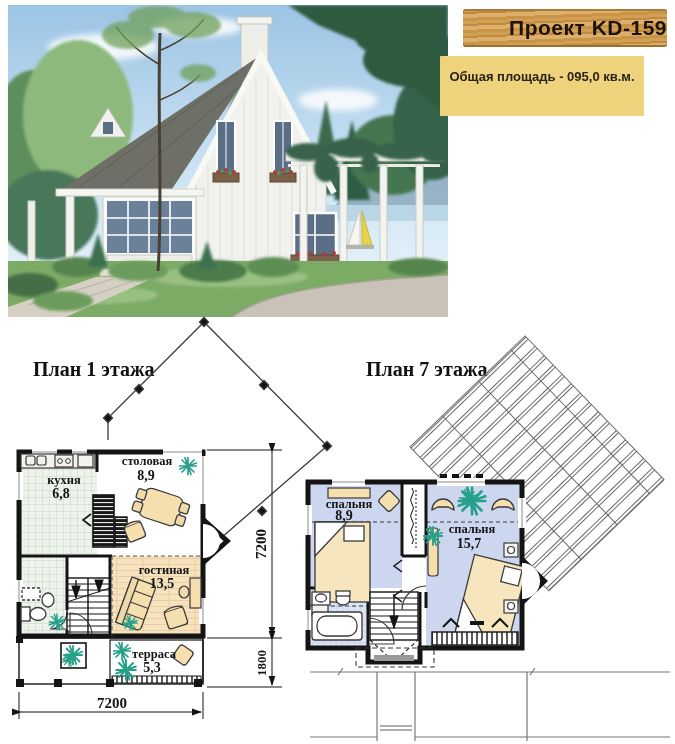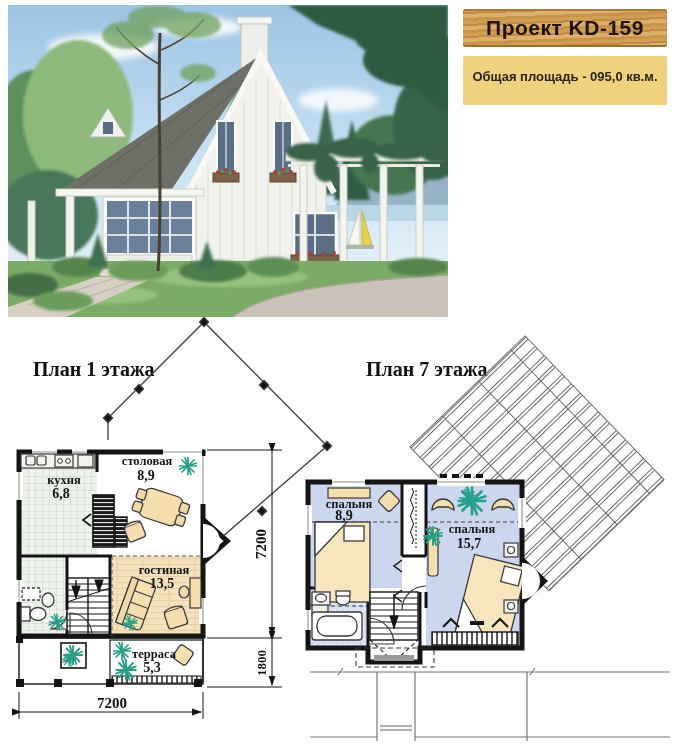--- a/index.html
+++ b/index.html
@@ -1,28 +1,28 @@
 <!DOCTYPE html>
 <html><head>
 <meta charset="utf-8">
 <style>
   html,body{margin:0;padding:0;background:#ffffff;}
   .page{position:relative;width:675px;height:744px;background:#fff;overflow:hidden;
         font-family:"Liberation Serif","DejaVu Serif",serif;}
   .house-render{position:absolute;left:8px;top:5px;width:440px;height:312px;}
   .title-wood{position:absolute;left:463px;top:9px;width:204px;height:38px;
-      display:flex;align-items:center;justify-content:center;
+      display:flex;align-items:center;justify-content:flex-end;
       background:
         repeating-linear-gradient(178deg,#d2a055 0 3px,#c08b41 3px 5px,#dcb06a 5px 9px,#c79448 9px 12px),
         #c99a52;
       box-shadow:inset 0 2px 0 #a87c38, inset 0 -2px 0 #9a702f;
       border-radius:2px;}
   .title-wood span{font-family:"Liberation Sans","DejaVu Sans",sans-serif;
       font-weight:bold;font-size:21px;color:#1c1208;letter-spacing:.5px;}
-  .area-panel{position:absolute;left:463px;top:56px;width:204px;height:49px;
+  .area-panel{position:absolute;left:440px;top:56px;width:204px;height:60px;
       background:#eed27c;border-radius:1px;}
   .area-panel span{display:block;text-align:center;margin-top:13px;
       font-family:"Liberation Sans","DejaVu Sans",sans-serif;
       font-weight:bold;font-size:13px;color:#2a2417;}
   .plan-title{position:absolute;font-weight:bold;font-size:20px;color:#111;}
   .pt1{left:33px;top:358px;} .pt2{left:366px;top:358px;}
   svg text{font-family:"Liberation Serif","DejaVu Serif",serif;}
   .plans{position:absolute;left:0;top:315px;}
 </style>
 </head>

